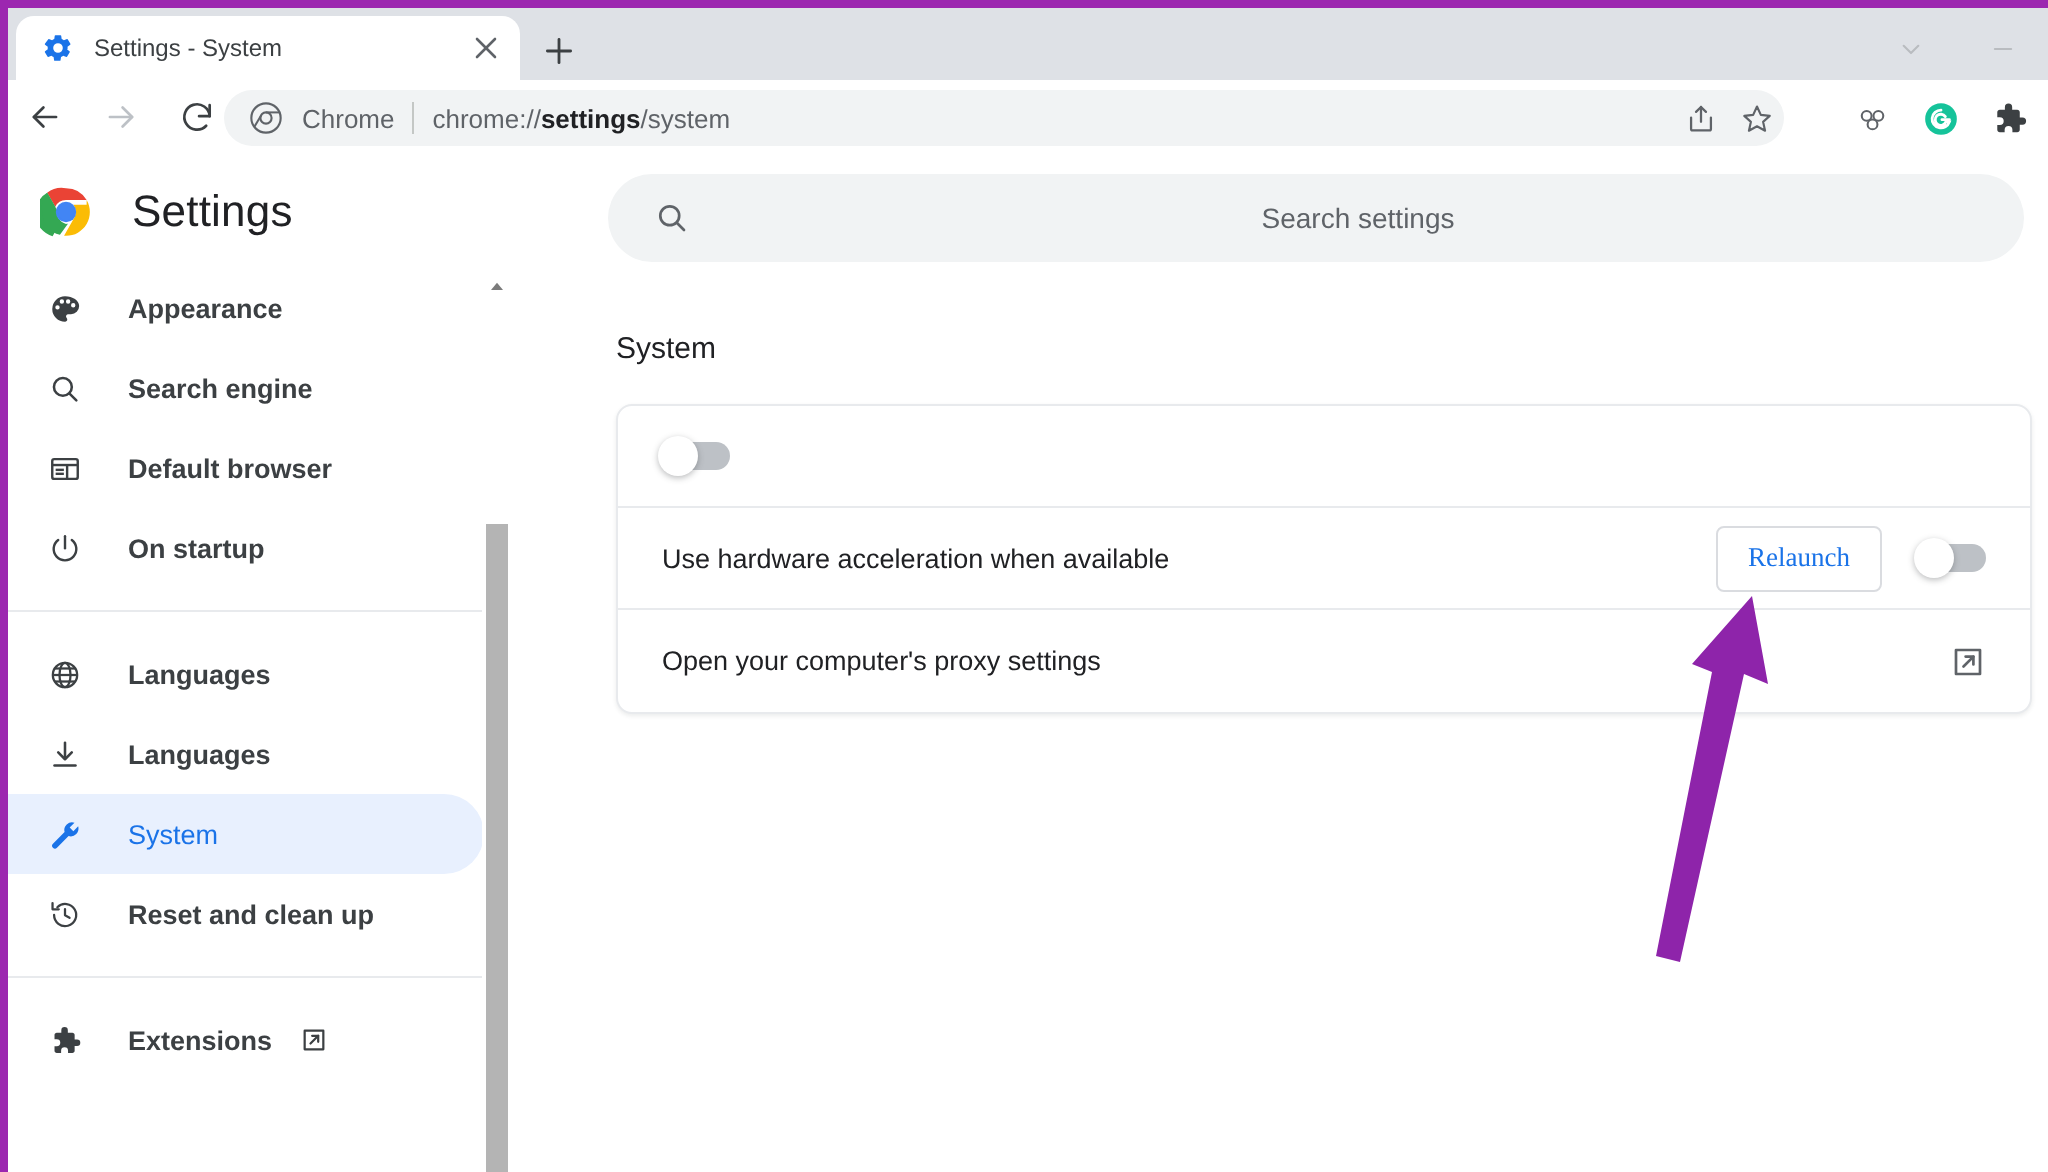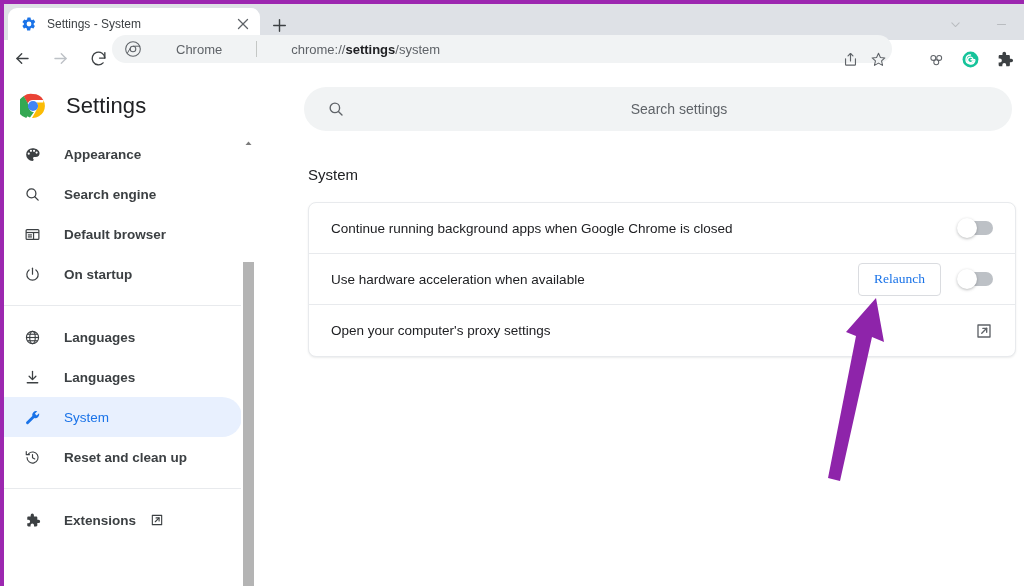--- a/index.html
+++ b/index.html
@@ -81,25 +81,25 @@
     border-bottom: 1px solid #ffffff;
   }
   .nav-btn {
     width: 32px; height: 32px; flex: 0 0 auto;
     display: flex; align-items: center; justify-content: center;
     color: #3c4043; margin-left: 6px;
   }
   .nav-btn.disabled { color: #bdc1c6; }
 
   .omnibox {
-    position: absolute; left: 112px; top: 35px;
+    position: absolute; left: 112px; top: 45px;
     width: 780px; height: 28px;
     background: #f1f3f4;
     border-radius: 14px;
-    display: flex; align-items: center; gap: 25px;
+    display: flex; align-items: center;
   }
   .omni-icon {
     width: 18px; height: 18px; margin-left: 12px; flex: 0 0 auto;
     display: flex; align-items: center; justify-content: center;
   }
   .omni-chip {
     margin-left: 9px; font-size: 13px; color: #5f6368;
     white-space: nowrap;
   }
   .omni-sep {
@@ -542,21 +542,20 @@
           </svg>
         </span>
         <input type="text" placeholder="Search settings" style="">
       </div>
 
       <div class="section-title">System</div>
 
       <div class="card">
 
         <div class="row">
-          <div class="row-label">Continue running background apps when Google Chrome is closed</div>
           <div class="toggle">
             <span class="knob"></span>
           </div>
         </div>
 
         <div class="row">
           <div class="row-label">Use hardware acceleration when available</div>
           <button class="relaunch-btn">Relaunch</button>
           <div class="toggle">
             <span class="knob"></span>

